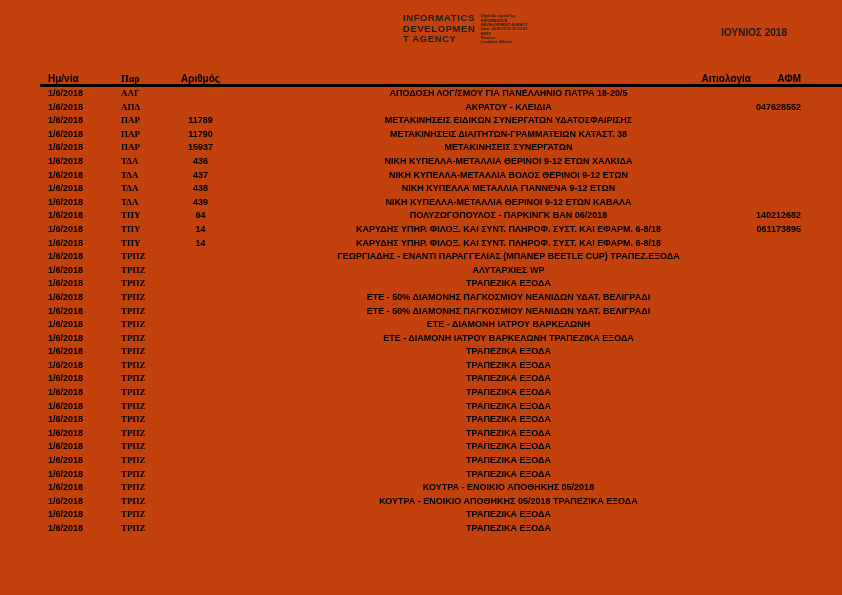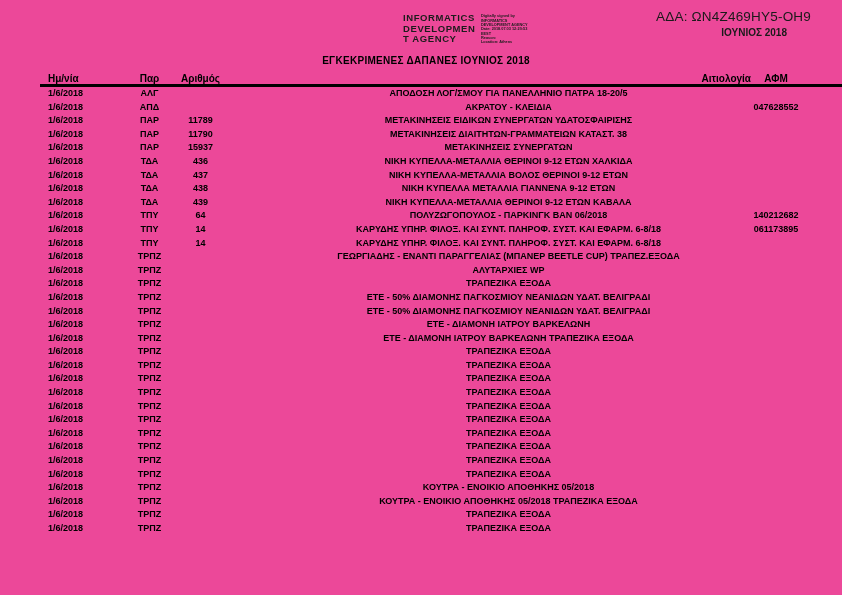--- a/index.html
+++ b/index.html
@@ -1,39 +1,39 @@
 <!DOCTYPE html>
 <html><head>
 <meta charset="utf-8">
 <style>
   html,body{margin:0;padding:0;background:#888;}
   .page{
-    position:relative;width:842px;height:595px;background:#ec4899;
+    position:relative;width:842px;height:595px;background:#c2410c;
     font-family:"Liberation Sans", sans-serif;color:#000;overflow:hidden;
   }
   
   .ada{position:absolute;top:9px;right:31px;font-size:13.5px;font-weight:400;letter-spacing:0.2px;color:#1a1a1a;}
   .month{position:absolute;top:27px;right:55px;font-size:10px;font-weight:700;color:#1a1a1a;margin-left:20px;}
   
   .stamp{position:absolute;left:403px;top:13px;display:flex;}
   .stamp-big{font-size:9.5px;line-height:10.5px;font-weight:700;letter-spacing:0.6px;color:#1c1c1c;white-space:nowrap;}
   .stamp-small{margin-left:5px;margin-top:1px;font-size:8px;line-height:9px;font-weight:700;color:#1c1c1c;
     transform:scale(0.48);transform-origin:top left;white-space:nowrap;width:1px;}
   
   .title{position:absolute;left:40px;top:55px;width:772px;text-align:center;font-size:10px;font-weight:700;letter-spacing:0.3px;}
   
   table.expenses{position:absolute;left:40px;top:69px;width:772px;border-collapse:collapse;table-layout:fixed;}
   table.expenses th{font-size:10px;font-weight:700;padding:0;height:15px;vertical-align:bottom;border-bottom:3px solid #000;}
   table.expenses td{font-size:9px;font-weight:700;padding:0;height:13.6px;line-height:13.6px;vertical-align:middle;
     white-space:nowrap;overflow:hidden;}
   .c-date{width:65px;text-align:left;padding-left:8px !important;margin-top:12px;}
-  .c-par{width:57px;text-align:center;padding-left:8px !important;}
+  .c-par{width:57px;text-align:left;padding-left:8px !important;font-family:Liberation Serif, serif;}
   .c-num{width:45px;text-align:center;}
   .c-desc{width:443px;text-align:center;padding-left:43px !important;}
-  .c-afm{width:50px;text-align:center;padding-right:6px !important;margin-top:18px;}
+  .c-afm{width:50px;text-align:right;padding-right:6px !important;margin-top:18px;}
   .c-amt{width:112px;text-align:right;padding-right:2px !important;}
   th.c-desc{text-align:right;padding-left:85px !important;}
   th.c-amt{padding-right:22px !important;}
   th.c-num{padding-right:0 !important;}
   
   .footer{position:absolute;left:40px;top:559px;width:772px;text-align:center;font-size:9.5px;font-weight:700;}
 </style>
 </head>
 <body>
 
@@ -49,24 +49,22 @@
       <div>Digitally signed by</div>
       <div>INFORMATICS</div>
       <div>DEVELOPMENT AGENCY</div>
       <div>Date: 2018.07.03 12:20:53</div>
       <div>EEST</div>
       <div>Reason:</div>
       <div>Location: Athens</div>
     </div>
   </div>
 
-  <div class="ada">ΑΔΑ: ΩΝ4Ζ469ΗΥ5-ΟΗ9</div>
   <div class="month">ΙΟΥΝΙΟΣ 2018</div>
 
-  <div class="title">ΕΓΚΕΚΡΙΜΕΝΕΣ ΔΑΠΑΝΕΣ ΙΟΥΝΙΟΣ 2018</div>
 
   <table class="expenses">
     <thead>
       <tr>
         <th class="c-date">Ημ/νία</th>
         <th class="c-par">Παρ</th>
         <th class="c-num">Αριθμός</th>
         <th class="c-desc">Αιτιολογία</th>
         <th class="c-afm">ΑΦΜ</th>
         <th class="c-amt">Ποσό</th>

